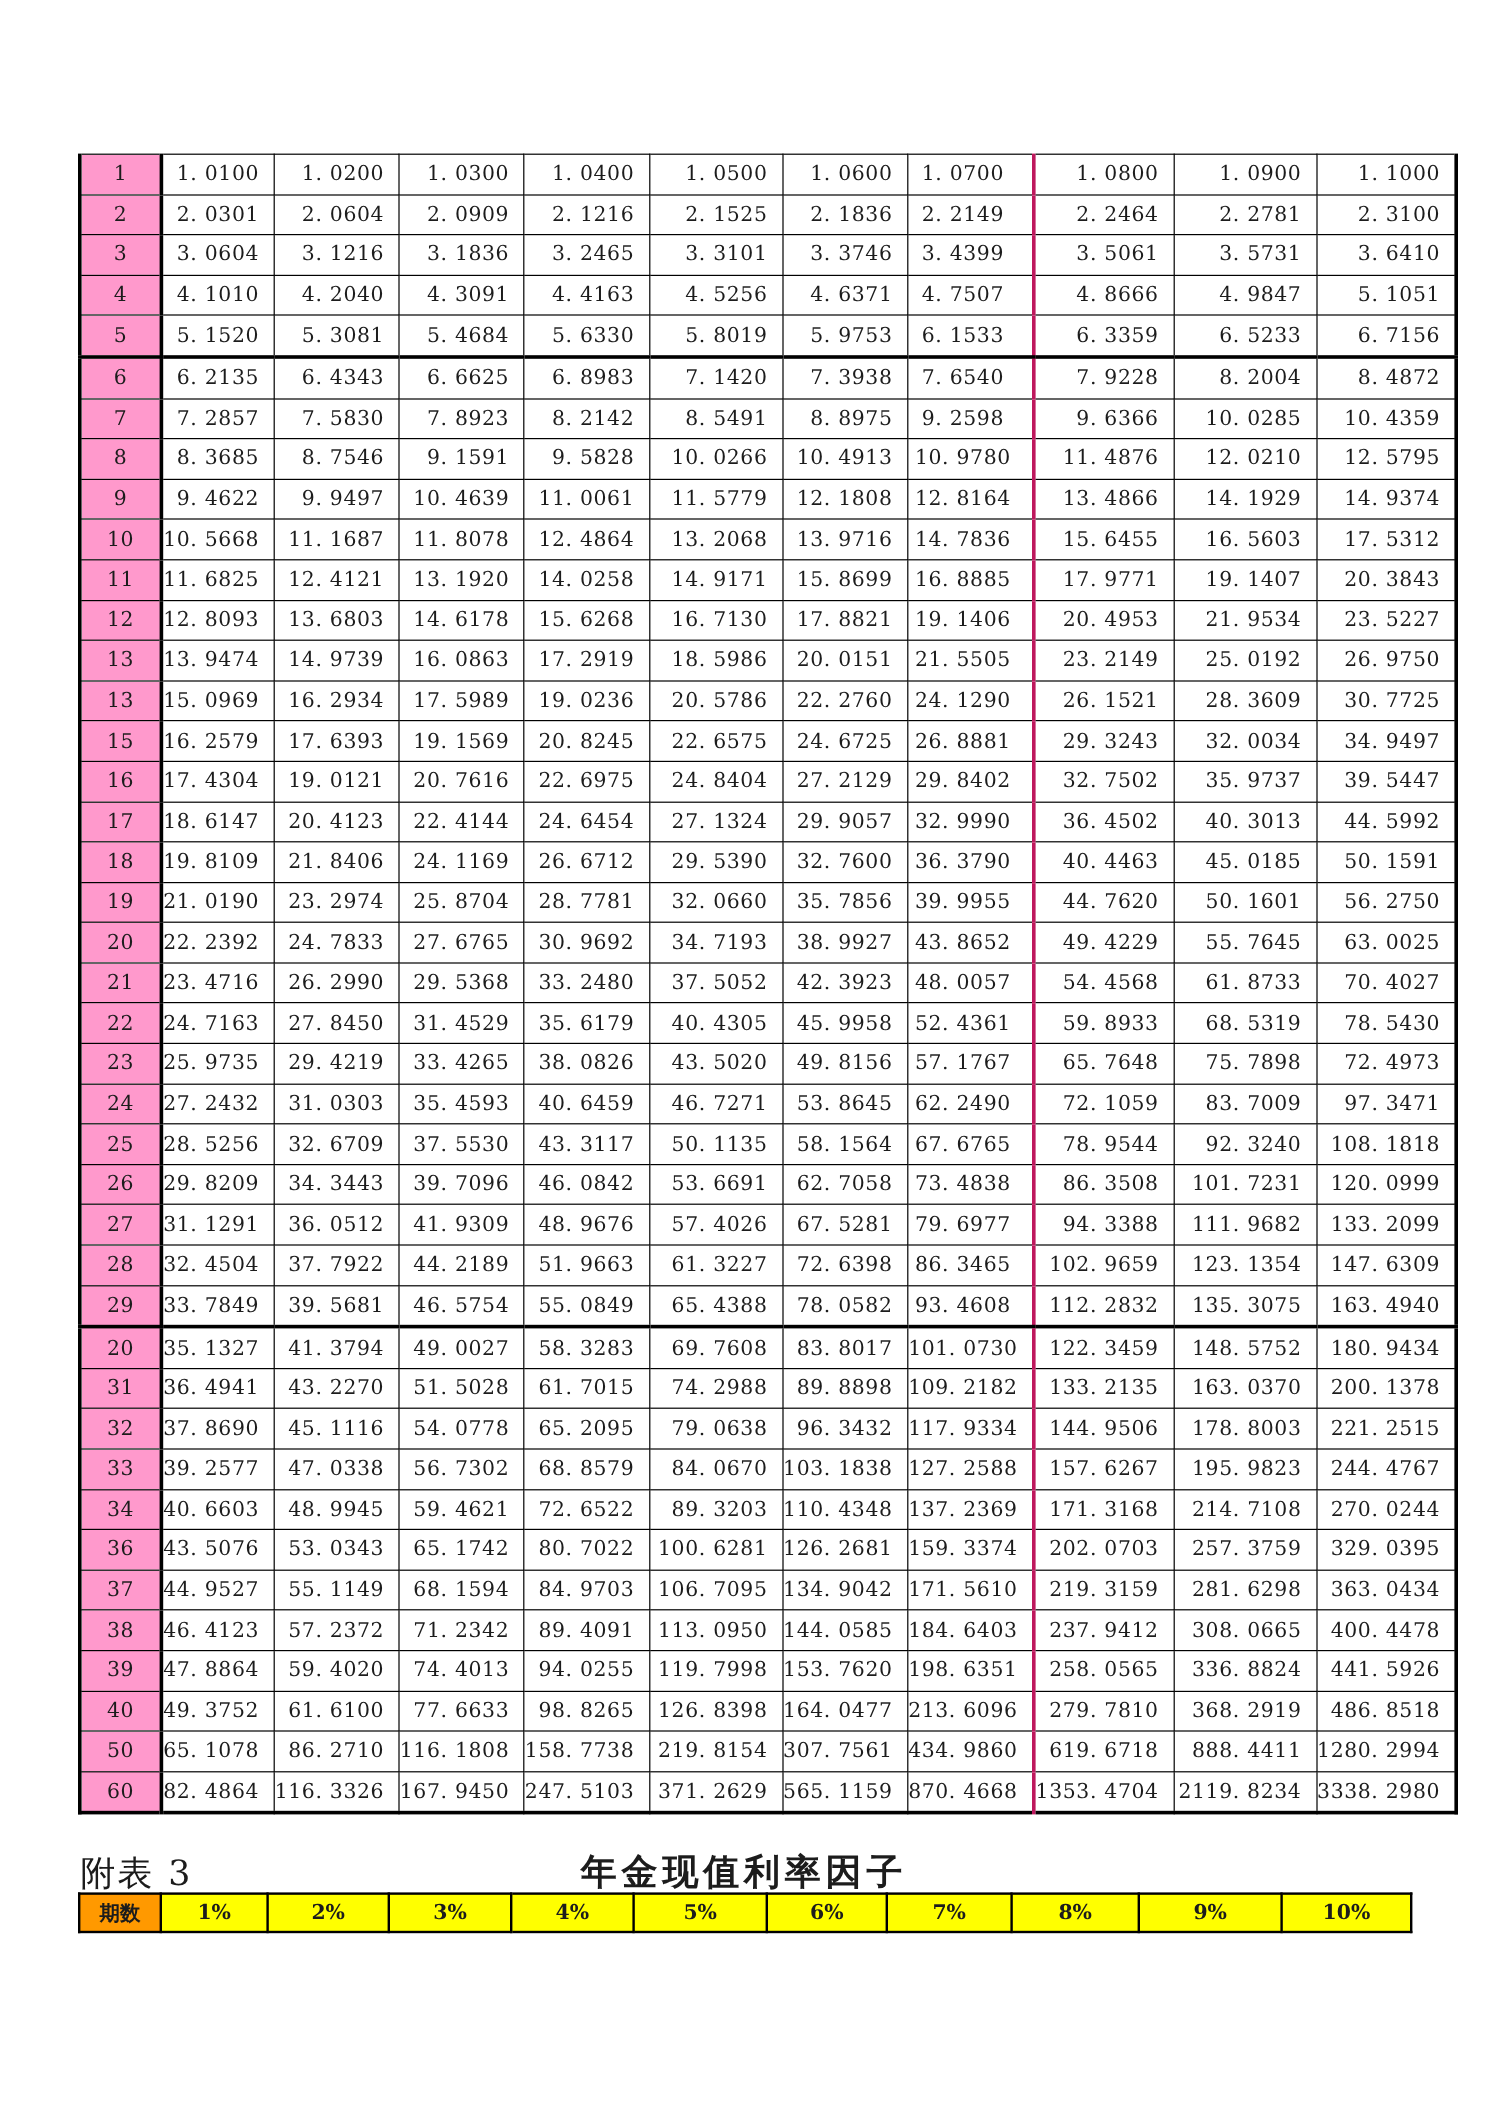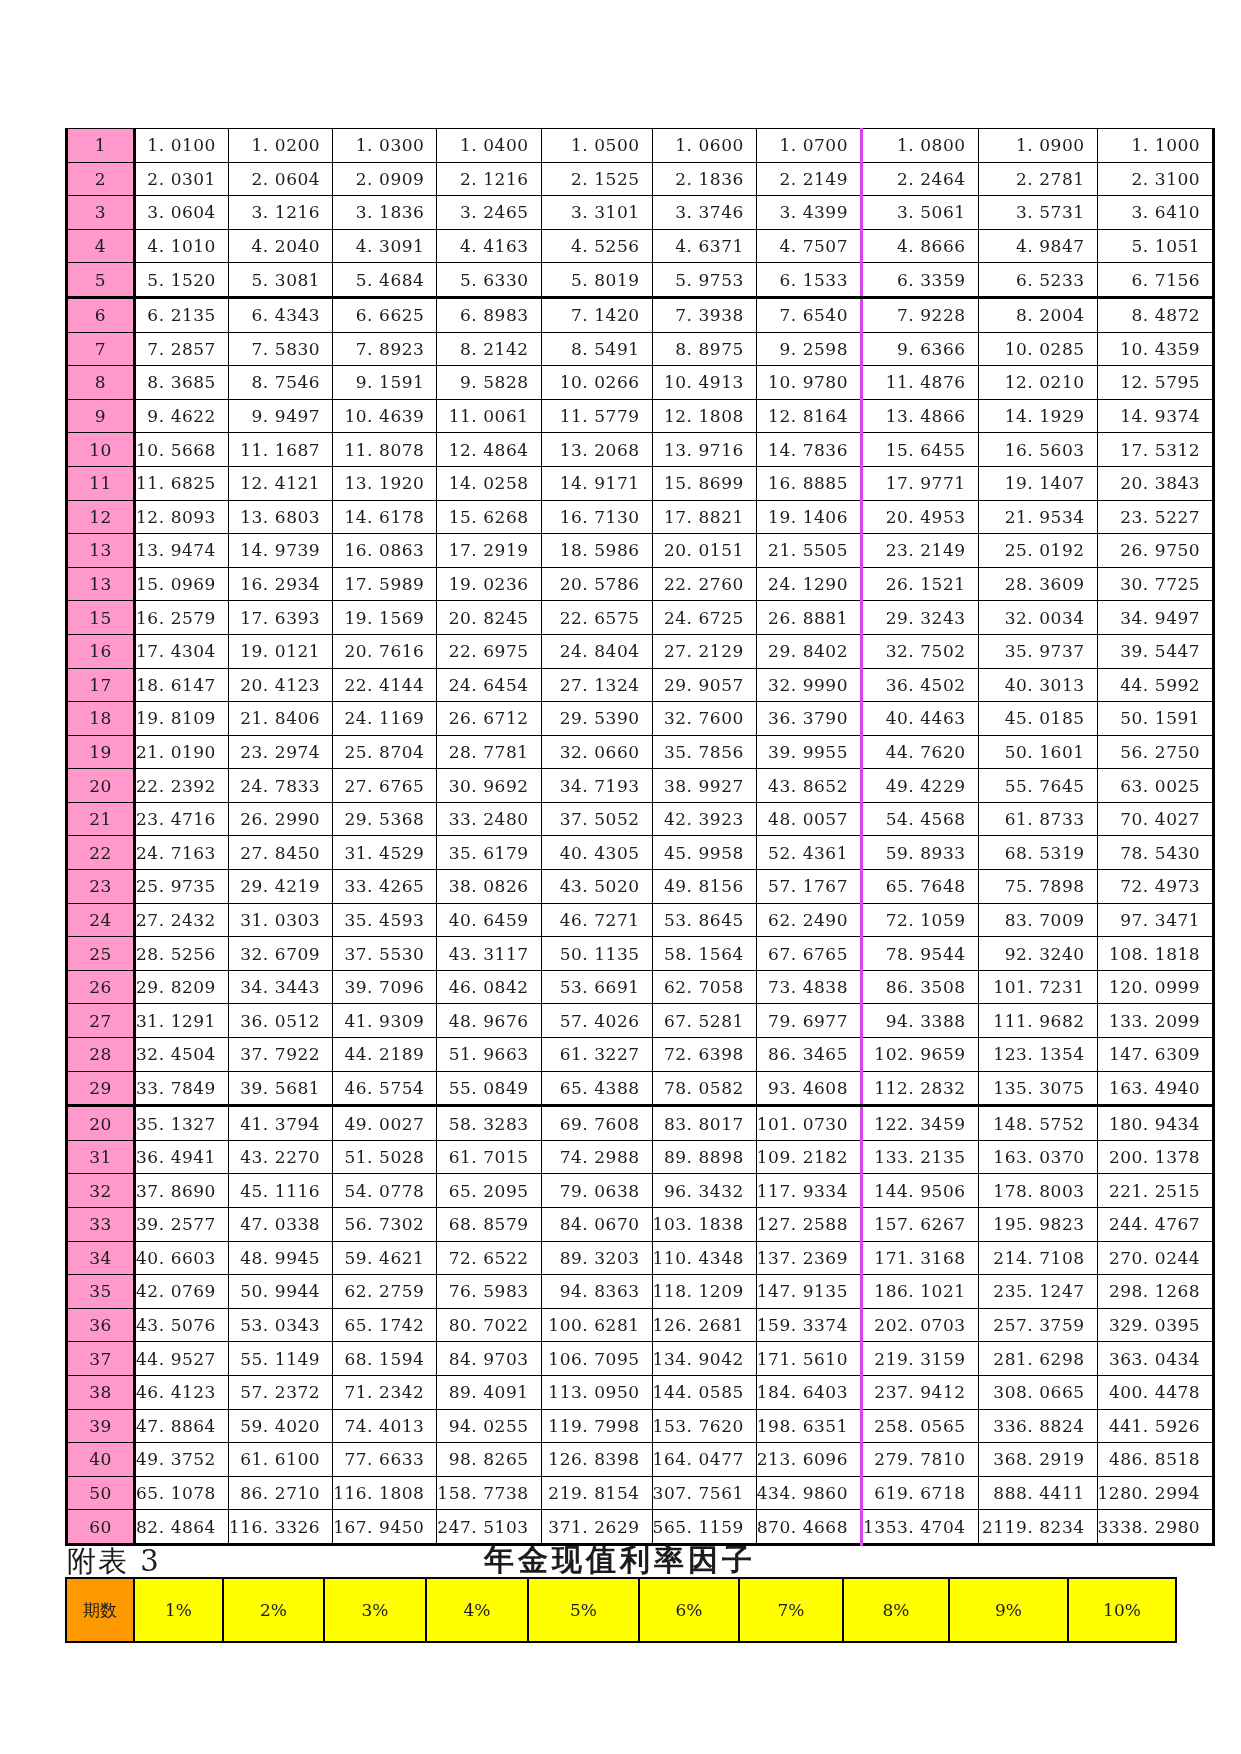--- a/index.html
+++ b/index.html
@@ -15,37 +15,37 @@
   }
   table.fv td {
     border:1px solid #000; height:32.6px;
     font-size:17px; letter-spacing:0.5px; white-space:nowrap; overflow:hidden;
     text-align:right; padding:0 12px 0 0;
   }
   table.fv td.p {
     background:#FF99CC; text-align:center; padding:0;
     border-right:3px solid #000;
   }
-  table.fv td.sep { border-right:3px solid #d946ef; }
+  table.fv td.sep { border-right:3px solid #be185d;text-align:center; }
   table.fv tr.group td { border-bottom:3px solid #000; }
   .caption-left {
     position:absolute; left:67px; top:1542px;
     font-size:29px; font-weight:normal; letter-spacing:2px; white-space:nowrap;
   }
   .caption-center {
     position:absolute; left:65px; top:1540px; width:1110px; text-align:center;
     font-size:30px; font-weight:bold; letter-spacing:4px; white-space:nowrap;
   }
   table.hdr {
     position:absolute; left:65px; top:1577px;
     border-collapse:collapse; table-layout:fixed;
   }
   table.hdr td {
     border:2px solid #000; height:30px; background:#FFFF00;
-    font-size:17px; text-align:center; padding:16px; white-space:nowrap;
+    font-size:17px; text-align:center; padding:0; white-space:nowrap;font-weight:bold;
   }
   table.hdr td.p { background:#FF9900; }
 </style>
 </head>
 <body>
 
 <div class="sheet">
 
   <table class="fv">
     <colgroup id="fv-cols">
@@ -496,33 +496,20 @@
           <td class="num">40. 6603</td>
           <td class="num">48. 9945</td>
           <td class="num">59. 4621</td>
           <td class="num">72. 6522</td>
           <td class="num">89. 3203</td>
           <td class="num">110. 4348</td>
           <td class="num sep">137. 2369</td>
           <td class="num">171. 3168</td>
           <td class="num">214. 7108</td>
           <td class="num">270. 0244</td>
-        </tr>
-        <tr>
-          <td class="p">35</td>
-          <td class="num">42. 0769</td>
-          <td class="num">50. 9944</td>
-          <td class="num">62. 2759</td>
-          <td class="num">76. 5983</td>
-          <td class="num">94. 8363</td>
-          <td class="num">118. 1209</td>
-          <td class="num sep">147. 9135</td>
-          <td class="num">186. 1021</td>
-          <td class="num">235. 1247</td>
-          <td class="num">298. 1268</td>
         </tr>
         <tr>
           <td class="p">36</td>
           <td class="num">43. 5076</td>
           <td class="num">53. 0343</td>
           <td class="num">65. 1742</td>
           <td class="num">80. 7022</td>
           <td class="num">100. 6281</td>
           <td class="num">126. 2681</td>
           <td class="num sep">159. 3374</td>

